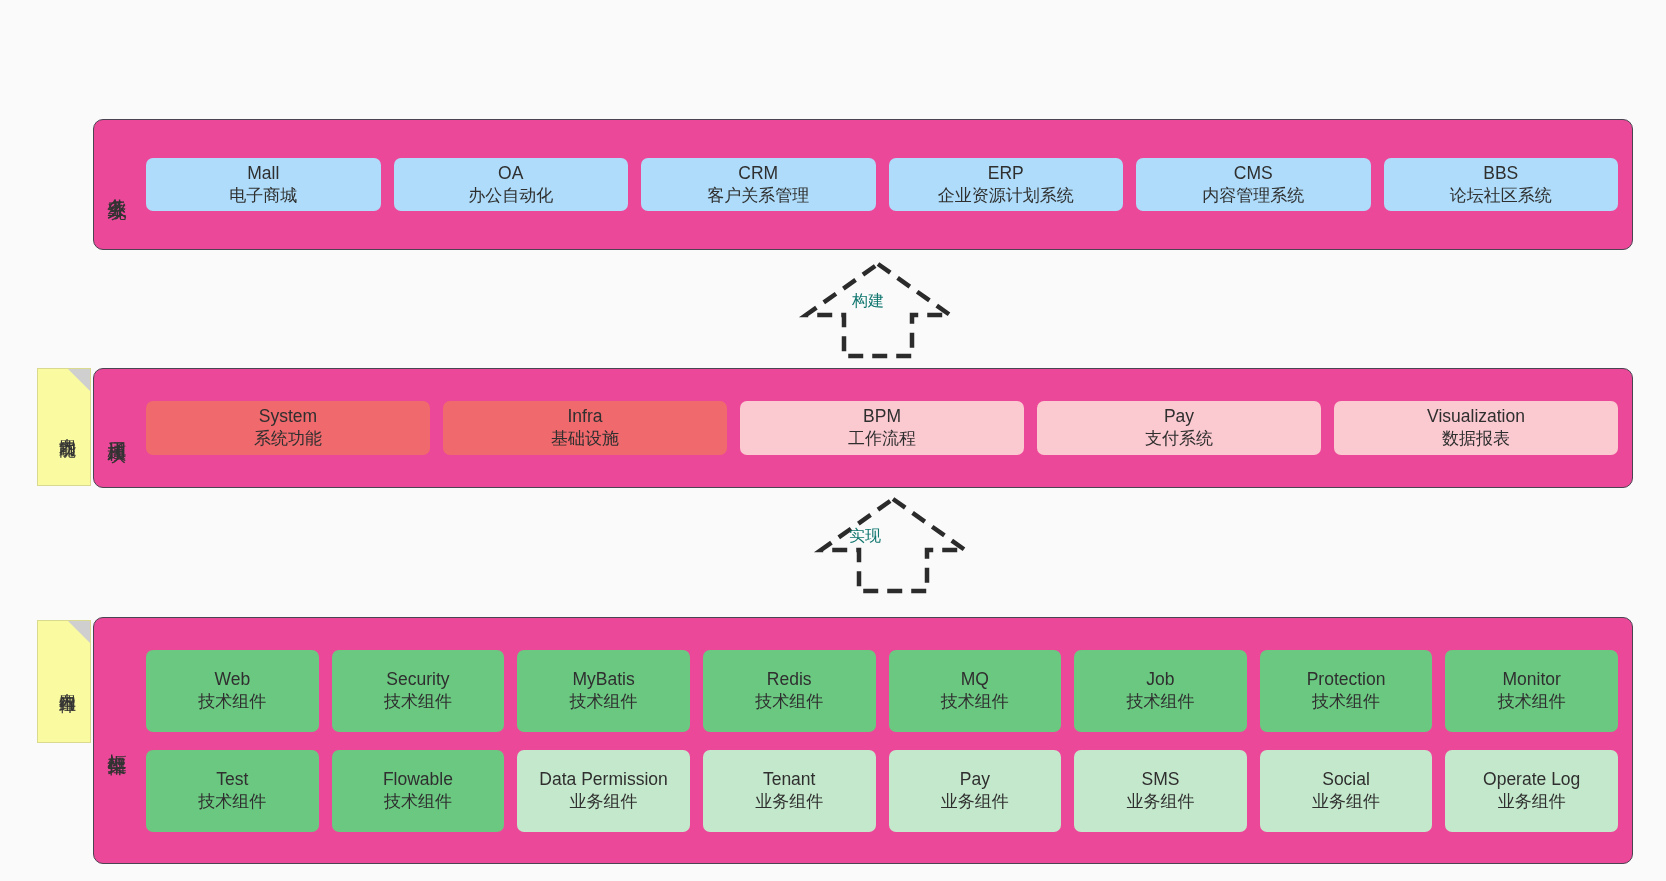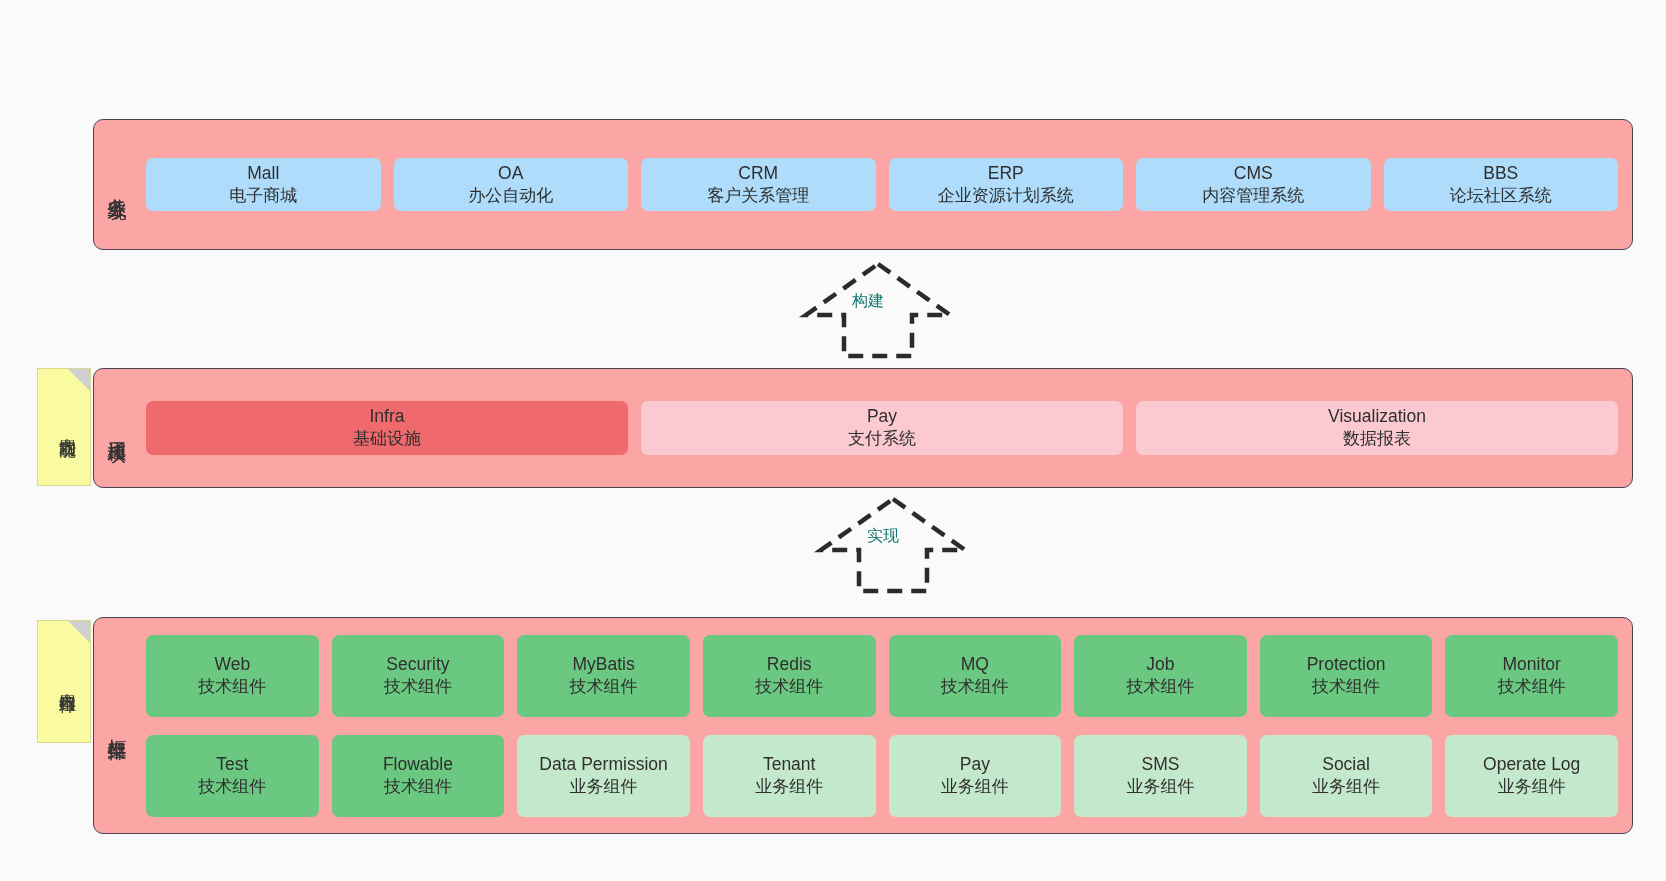--- a/index.html
+++ b/index.html
@@ -17,21 +17,21 @@
   }
 
   .canvas {
     position: absolute;
     inset: 0;
   }
 
   
   .layer {
     position: absolute;
-    background: #fca5a5;
+    background: #ec4899;
     border: 1.6px solid #4a4452;
     border-radius: 10px;
     box-sizing: border-box;
     display: flex;
     align-items: stretch;
   }
 
   .layer-title {
     width: 46px;
     flex: 0 0 46px;
@@ -177,47 +177,55 @@
 
   <div class="note" style="left:37px; top:368px; width:54px; height:118px;">
     <span class="note-txt">内置功能</span>
   </div>
 
   <div class="layer" style="left:93px; top:368px; width:1540px; height:120px;">
     <div class="layer-title">通用模块</div>
     <div class="layer-body">
       <div class="row">
         <div class="card c-red">
+          <span class="ln ln1">System</span>
+          <span class="ln ln2">系统功能</span>
+        </div>
+        <div class="card c-red">
           <span class="ln ln1">Infra</span>
           <span class="ln ln2">基础设施</span>
+        </div>
+        <div class="card c-pink">
+          <span class="ln ln1">BPM</span>
+          <span class="ln ln2">工作流程</span>
         </div>
         <div class="card c-pink">
           <span class="ln ln1">Pay</span>
           <span class="ln ln2">支付系统</span>
         </div>
         <div class="card c-pink">
           <span class="ln ln1">Visualization</span>
           <span class="ln ln2">数据报表</span>
         </div>
       </div>
     </div>
   </div>
 
   <div class="arrow" style="left:813px; top:495px; width:160px; height:100px;">
     <svg width="160" height="100" viewBox="0 0 160 100">
       <path d="M 80 4 L 152 55 L 114 55 L 114 96 L 46 96 L 46 55 L 8 55 Z" fill="none" stroke="#2b2b2b" stroke-width="4.5" stroke-dasharray="15,9" stroke-linejoin="miter"></path>
     </svg>
   </div>
-  <div class="arrow-label" style="left:867px; top:526px;">实现</div>
+  <div class="arrow-label" style="left:849px; top:526px;">实现</div>
 
   <div class="note" style="left:37px; top:620px; width:54px; height:123px;">
     <span class="note-txt">内置组件</span>
   </div>
 
-  <div class="layer" style="left:93px; top:617px; width:1540px; height:217px;">
+  <div class="layer" style="left:93px; top:617px; width:1540px; height:247px;">
     <div class="layer-title">框架组件</div>
     <div class="layer-body">
 
       <div class="row" style="height:82px;">
         <div class="card c-green">
           <span class="ln ln1">Web</span>
           <span class="ln ln2">技术组件</span>
         </div>
         <div class="card c-green">
           <span class="ln ln1">Security</span>

